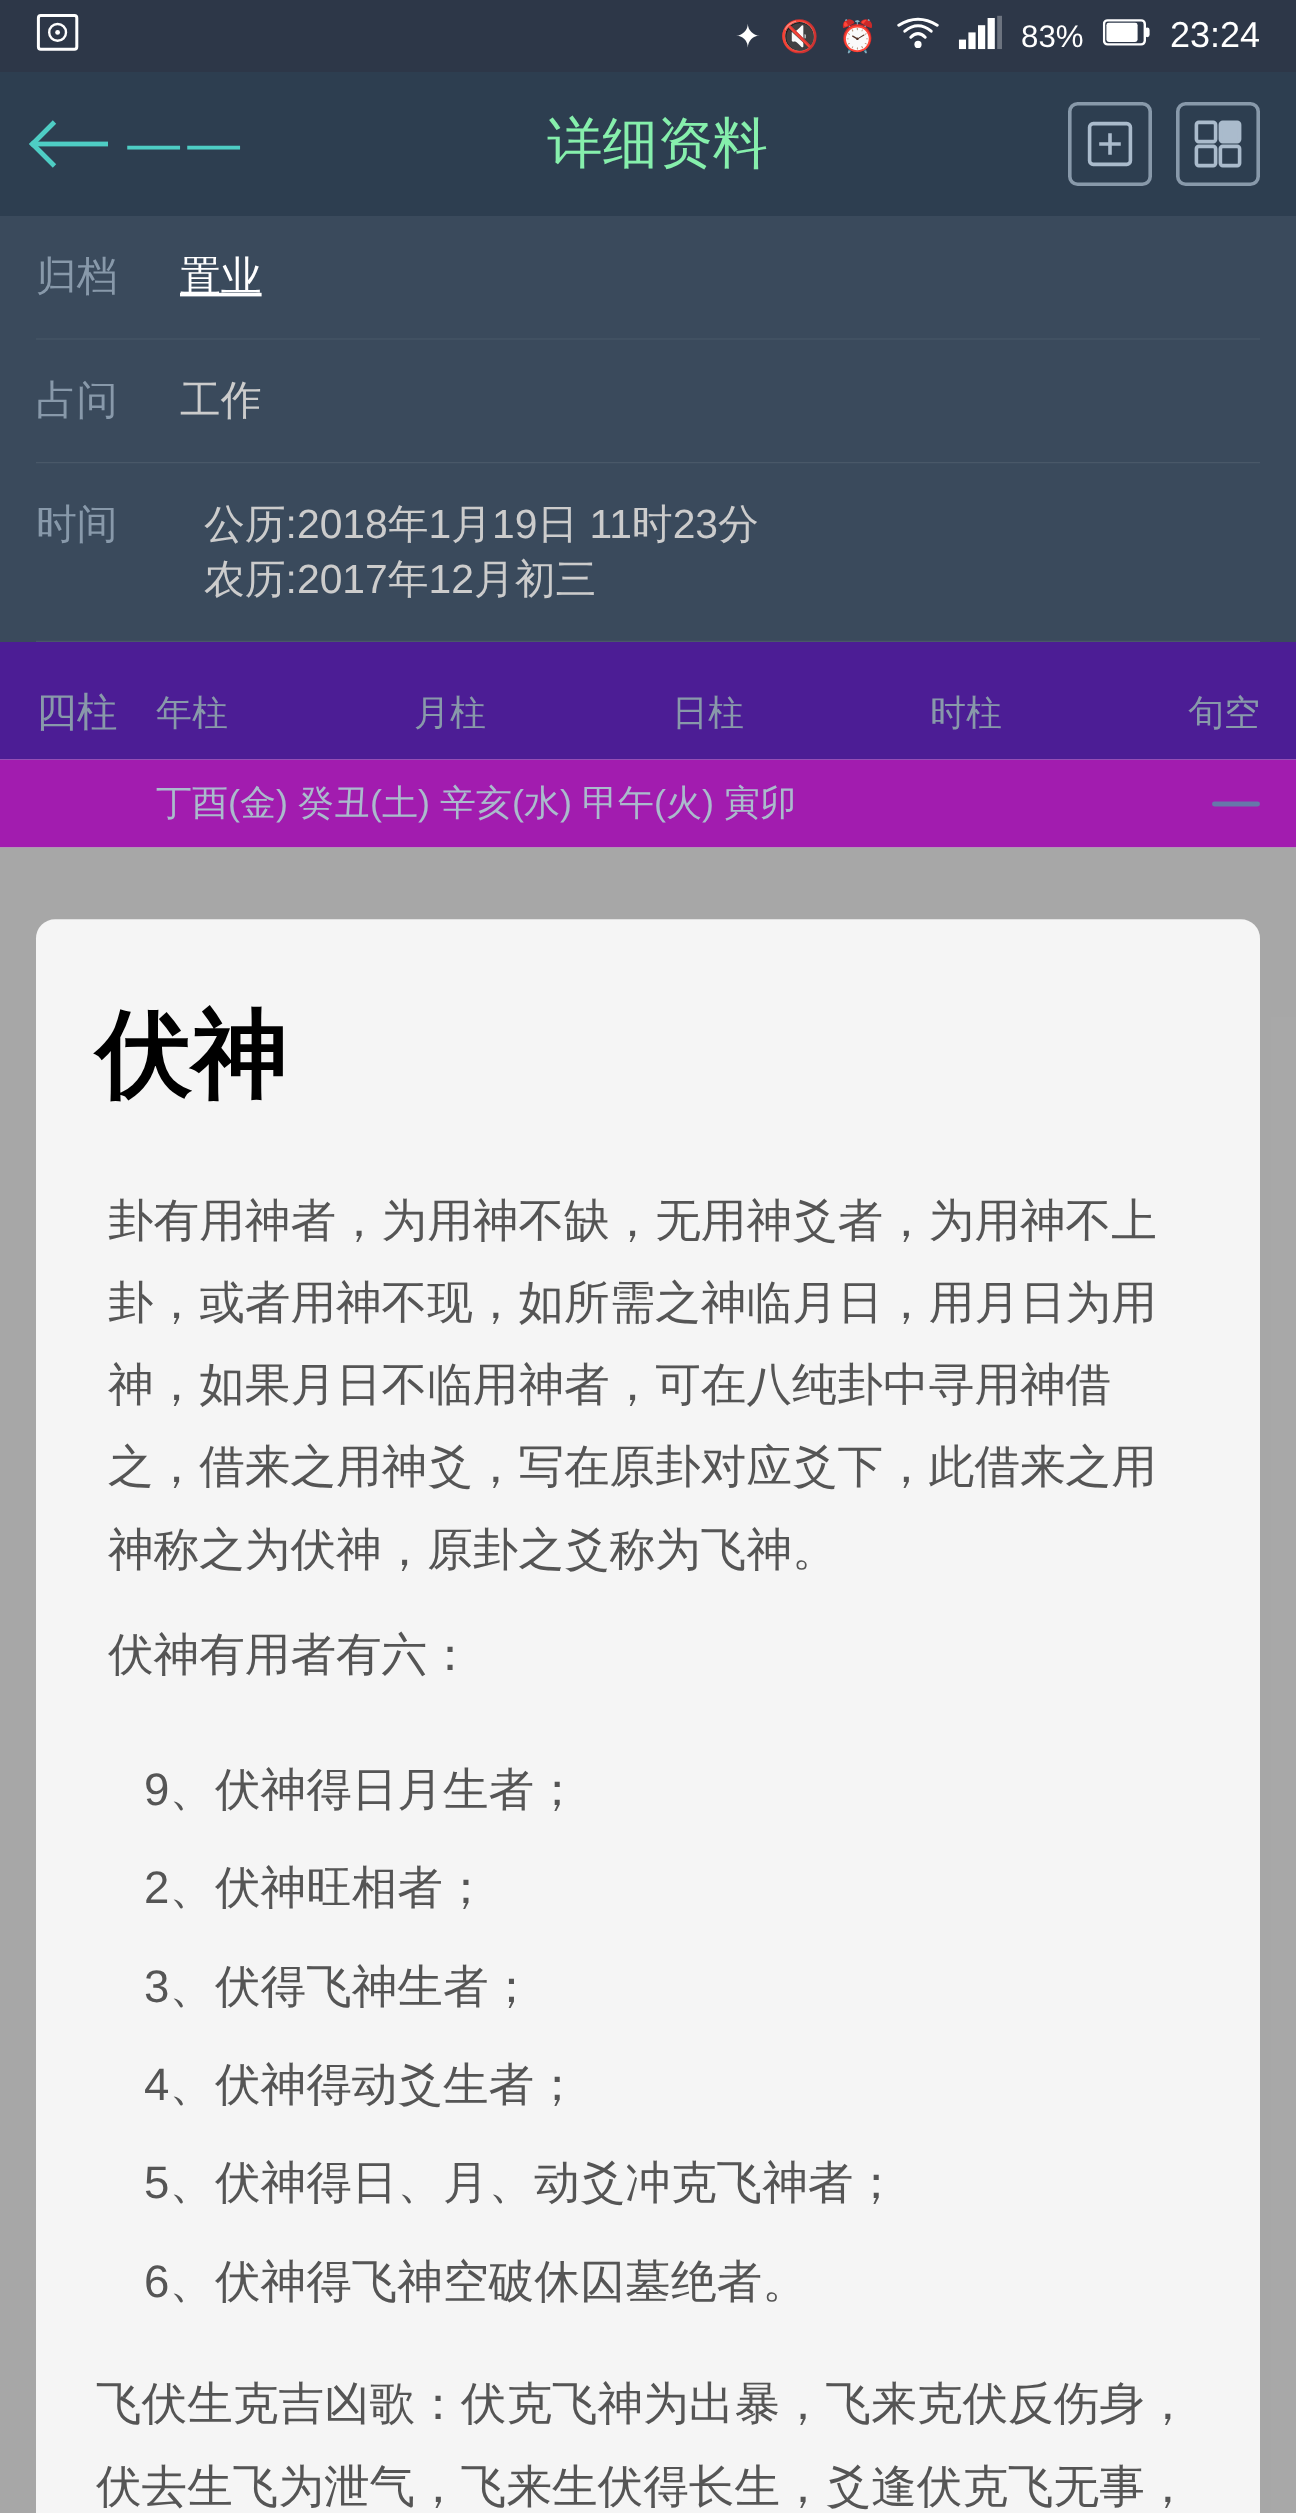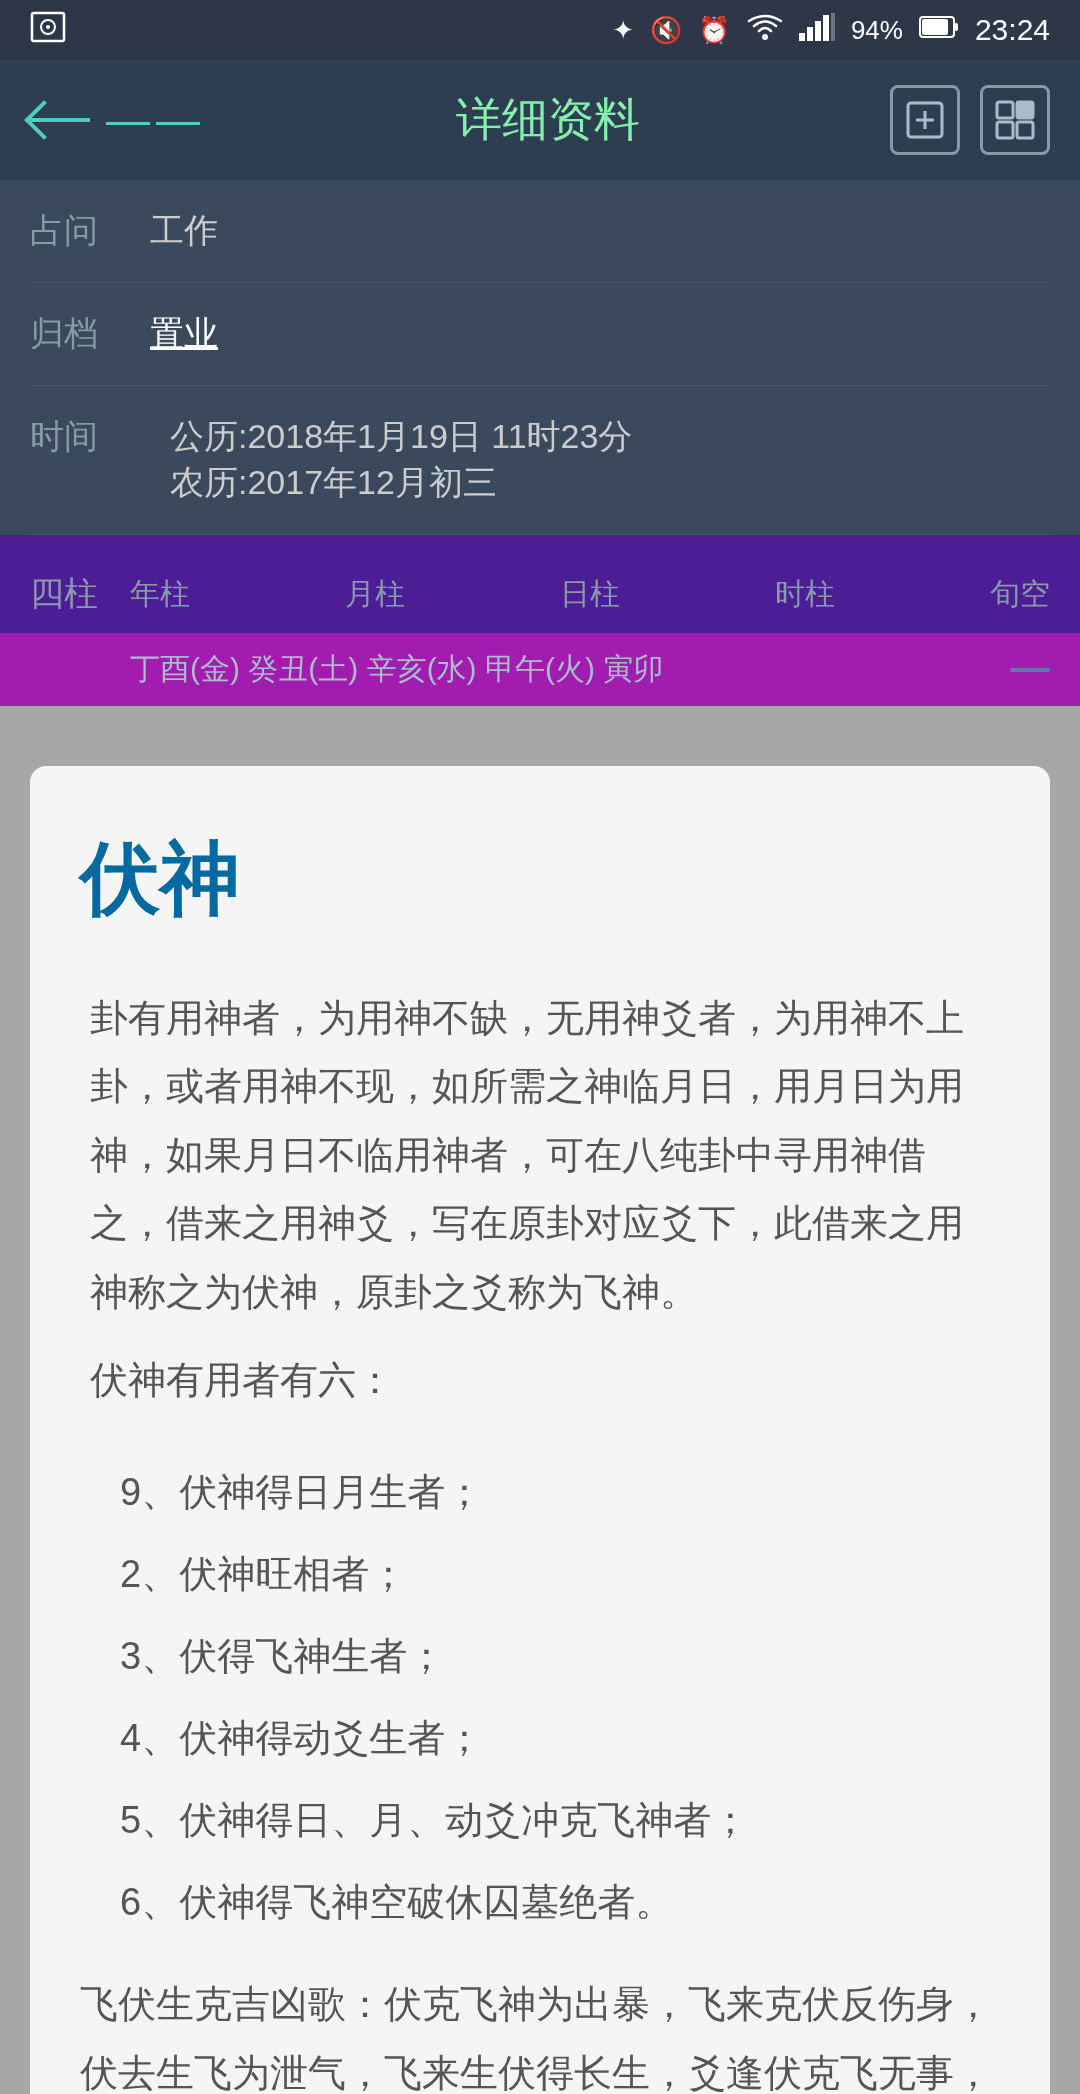--- a/index.html
+++ b/index.html
@@ -181,21 +181,21 @@
     .modal-card {
       background: #f5f5f5;
       border-radius: 16px;
       padding: 60px 50px 60px;
       position: relative;
     }
 
     .modal-title {
       font-size: 80px;
       font-weight: bold;
-      color: #0369a1;
+      color: #000000;
       margin-bottom: 50px;
     }
 
     .modal-body {
       font-size: 38px;
       color: #555555;
       line-height: 1.8;
       margin-bottom: 40px;
       margin-left: 10px;
     }
@@ -249,21 +249,21 @@
     </span>
     <span>
       <svg width="36" height="28" viewBox="0 0 36 28" fill="white">
         <rect x="0" y="20" width="6" height="8" fill="white"></rect>
         <rect x="8" y="14" width="6" height="14" fill="white"></rect>
         <rect x="16" y="8" width="6" height="20" fill="white"></rect>
         <rect x="24" y="2" width="6" height="26" fill="white"></rect>
         <rect x="32" y="0" width="4" height="28" fill="rgba(255,255,255,0.3)"></rect>
       </svg>
     </span>
-    <span>94%</span>
+    <span>83%</span>
     <span>
       <svg width="40" height="26" viewBox="0 0 40 26" fill="none">
         <rect x="1" y="3" width="34" height="20" rx="3" stroke="white" stroke-width="2"></rect>
         <rect x="3" y="5" width="26" height="16" rx="2" fill="white"></rect>
         <rect x="35" y="9" width="4" height="8" rx="2" fill="white"></rect>
       </svg>
     </span>
     <span class="status-time">23:24</span>
   </div>
 </div>
@@ -288,26 +288,26 @@
         <rect x="23" y="3" width="16" height="16" rx="2" fill="#aabbcc" stroke="#aabbcc"></rect>
         <rect x="3" y="23" width="16" height="16" rx="2"></rect>
         <rect x="23" y="23" width="16" height="16" rx="2"></rect>
       </svg>
     </div>
   </div>
 </div>
 
 <div class="info-section">
   <div class="info-row">
+    <span class="info-label">归档</span>
+    <span class="info-value underline">置业</span>
+  </div>
+  <div class="info-row">
     <span class="info-label">占问</span>
     <span class="info-value">工作</span>
-  </div>
-  <div class="info-row">
-    <span class="info-label">归档</span>
-    <span class="info-value underline">置业</span>
   </div>
   <div class="info-row">
     <span class="info-label">时间</span>
     <div style="margin-left:20px;">
       <div class="info-value">公历:2018年1月19日  11时23分</div>
       <div class="info-value">农历:2017年12月初三</div>
     </div>
   </div>
 </div>
 

